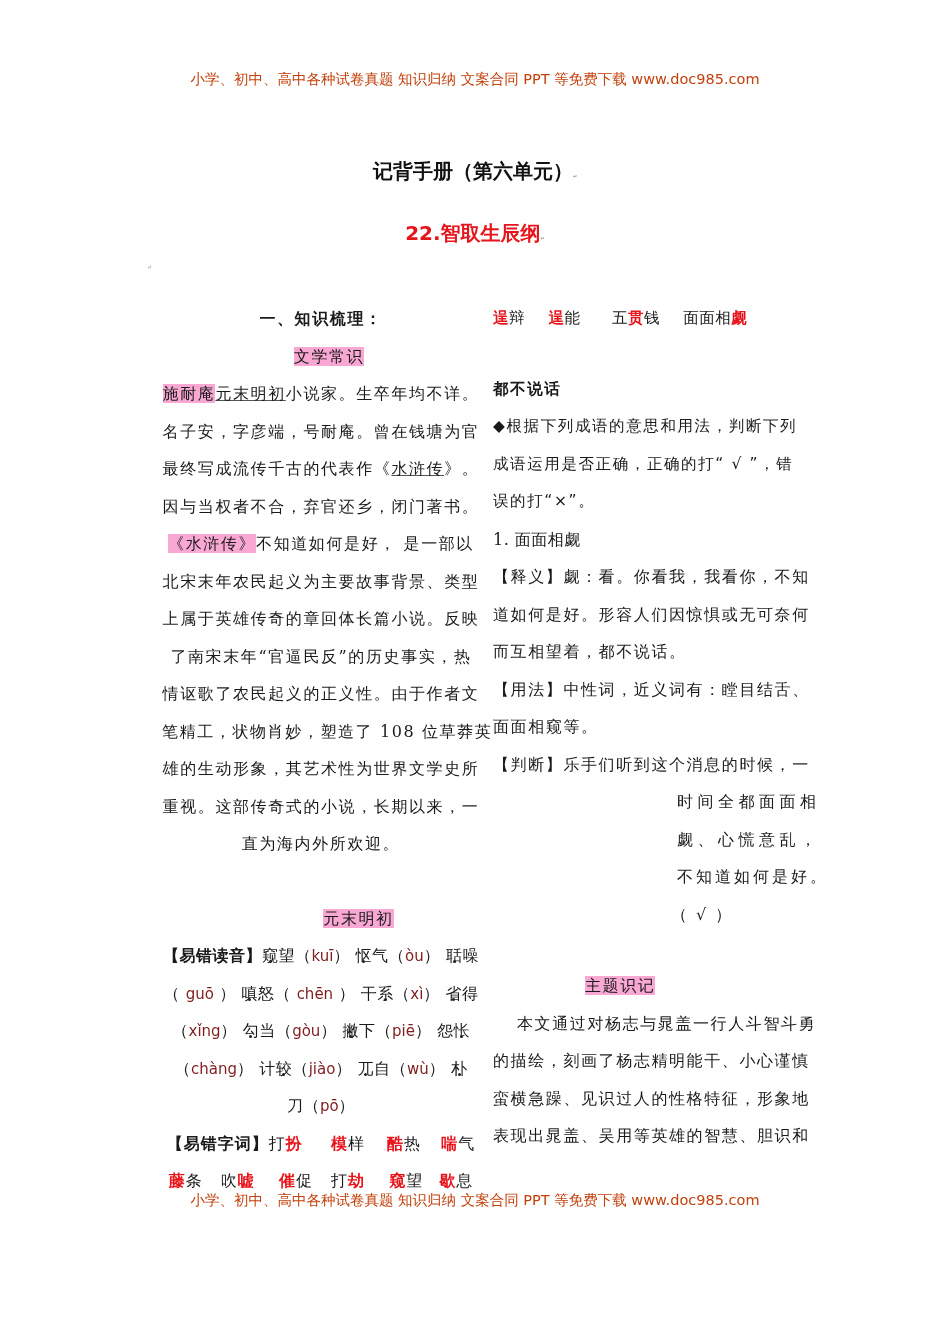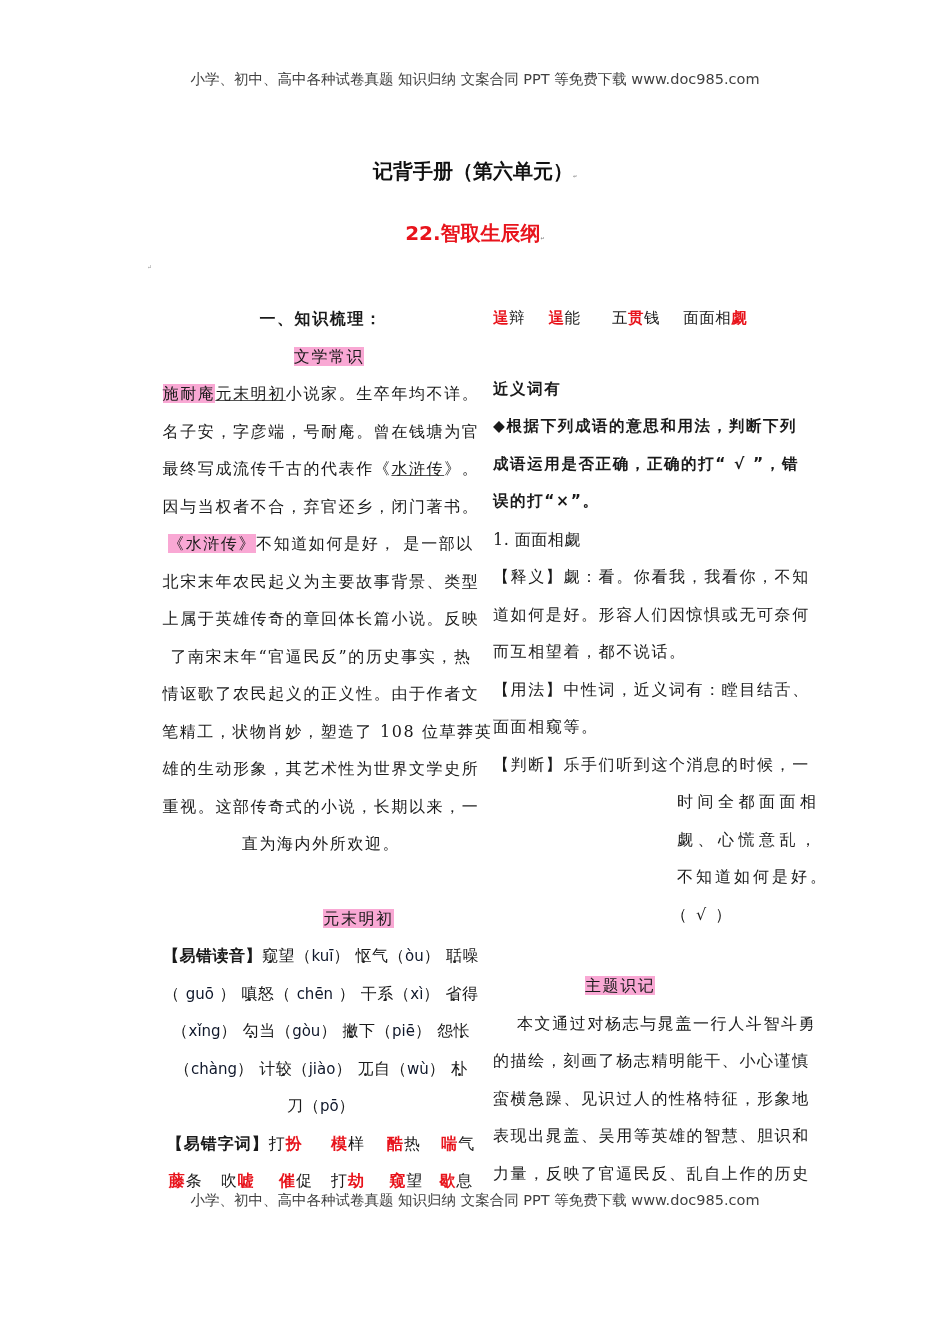--- a/index.html
+++ b/index.html
@@ -9,21 +9,21 @@
       font-family: "DejaVu Serif", "Liberation Serif", serif;
       color: #1a1a1a;
       overflow: hidden;
     }
     .hdr, .ftr {
       position: absolute;
       left: 0; width: 950px;
       text-align: center;
       font-family: "DejaVu Sans", "Liberation Sans", sans-serif;
       font-size: 14.5px;
-      color: #404040;
+      color: #c2410c;
       letter-spacing: 0px;
     }
     .hdr { top: 70px; }
     .ftr { top: 1191px; }
     .title {
       position: absolute; top: 158px; left: 0; width: 950px;
       text-align: center;
       font-family: "DejaVu Sans", "Liberation Sans", sans-serif;
       font-size: 20px; font-weight: bold; color: #111;
     }
@@ -45,31 +45,31 @@
       line-height: 37.5px;
       font-size: 16px;
       white-space: nowrap;
       letter-spacing: 1.6px;
     }
     .sans { font-family: "DejaVu Sans", "Liberation Sans", sans-serif; }
     .b { font-weight: bold; }
     .hl { background: #f9a8d4; }
     .ul { text-decoration: underline; text-decoration-color: #555; }
     .redb { color: #e8141c; font-weight: bold; }
-    .py { color: #0f172a; font-family: "DejaVu Sans", "Liberation Sans", sans-serif; font-size: 15px; letter-spacing: 0; }
+    .py { color: #7f1d1d; font-family: "DejaVu Sans", "Liberation Sans", sans-serif; font-size: 15px; letter-spacing: 0; }
     .dot { position: relative; }
     .dot::after {
       content: ""; position: absolute; left: 50%; bottom: 2px;
       width: 3px; height: 3px; margin-left: -1.5px; border-radius: 50%; background: #222;
     }
     .indent1 { padding-left: 16px; }
     .indent-head { padding-left: 75px; }
     .indent-judge { padding-left: 184px; letter-spacing: 4.5px; }
     .center-sub { padding-left: 92px; }
-    .bullet-bold { font-family: "DejaVu Sans", "Liberation Sans", sans-serif; font-weight: bold; font-size: 15.5px; letter-spacing: 1.6px; }
+    .bullet-bold { font-family: "DejaVu Sans", "Liberation Sans", sans-serif; font-weight: normal; font-size: 15.5px; letter-spacing: 1.6px; }
     .sp { display: inline-block; }
   </style>
 </head>
 <body>
 
 <div class="hdr">小学、初中、高中各种试卷真题 知识归纳 文案合同 PPT 等免费下载   www.doc985.com</div>
 
 <div class="title"><span>记背手册（第六单元）</span><span class="mark">↵</span></div>
 <div class="subtitle"><span>22.智取生辰纲</span><span class="mark">↵</span></div>
 <div class="tinymark">↵</div>
@@ -127,37 +127,36 @@
 </div>
 
 <div class="col col-right">
   <div class="line sans" style="letter-spacing:0.5px; font-size:15.5px">
     <span class="redb">逞</span><span>辩</span>
     <span class="sp" style="width:18px"></span><span class="redb">逞</span><span>能</span>
     <span class="sp" style="width:26px"></span><span>五</span><span class="redb">贯</span><span>钱</span>
     <span class="sp" style="width:18px"></span><span>面面相</span><span class="redb">觑</span>
   </div>
   <div style="height:33px"></div>
-  <div class="line sans b" style="font-size:15.5px">近义词有</div>
+  <div class="line sans b" style="font-size:15.5px">都不说话</div>
   <div class="line bullet-bold">◆根据下列成语的意思和用法，判断下列</div>
   <div class="line bullet-bold">成语运用是否正确，正确的打“ √ ”，错</div>
   <div class="line bullet-bold">误的打“×”。</div>
   <div class="line" style="letter-spacing:0.5px; font-size:16px">1. 面面相觑</div>
   <div class="line">【释义】觑：看。你看我，我看你，不知</div>
   <div class="line">道如何是好。形容人们因惊惧或无可奈何</div>
   <div class="line">而互相望着，都不说话。</div>
   <div class="line">【用法】中性词，近义词有：瞠目结舌、</div>
   <div class="line">面面相窥等。</div>
   <div class="line">【判断】乐手们听到这个消息的时候，一</div>
   <div class="line indent-judge">时间全都面面相</div>
   <div class="line indent-judge">觑、心慌意乱，</div>
   <div class="line indent-judge" style="letter-spacing:3px">不知道如何是好。</div>
   <div class="line indent-judge" style="padding-left:178px; letter-spacing:2px">（ √ ）</div>
   <div style="height:34px"></div>
   <div class="line center-sub"><span class="hl">主题识记</span></div>
   <div class="line" style="padding-left:24px">本文通过对杨志与晁盖一行人斗智斗勇</div>
   <div class="line">的描绘，刻画了杨志精明能干、小心谨慎</div>
   <div class="line">蛮横急躁、见识过人的性格特征，形象地</div>
   <div class="line">表现出晁盖、吴用等英雄的智慧、胆识和</div>
-  <div class="line">力量，反映了官逼民反、乱自上作的历史</div>
 </div>
 
 <div class="ftr">小学、初中、高中各种试卷真题 知识归纳 文案合同 PPT 等免费下载   www.doc985.com</div>
 
 </body></html>

